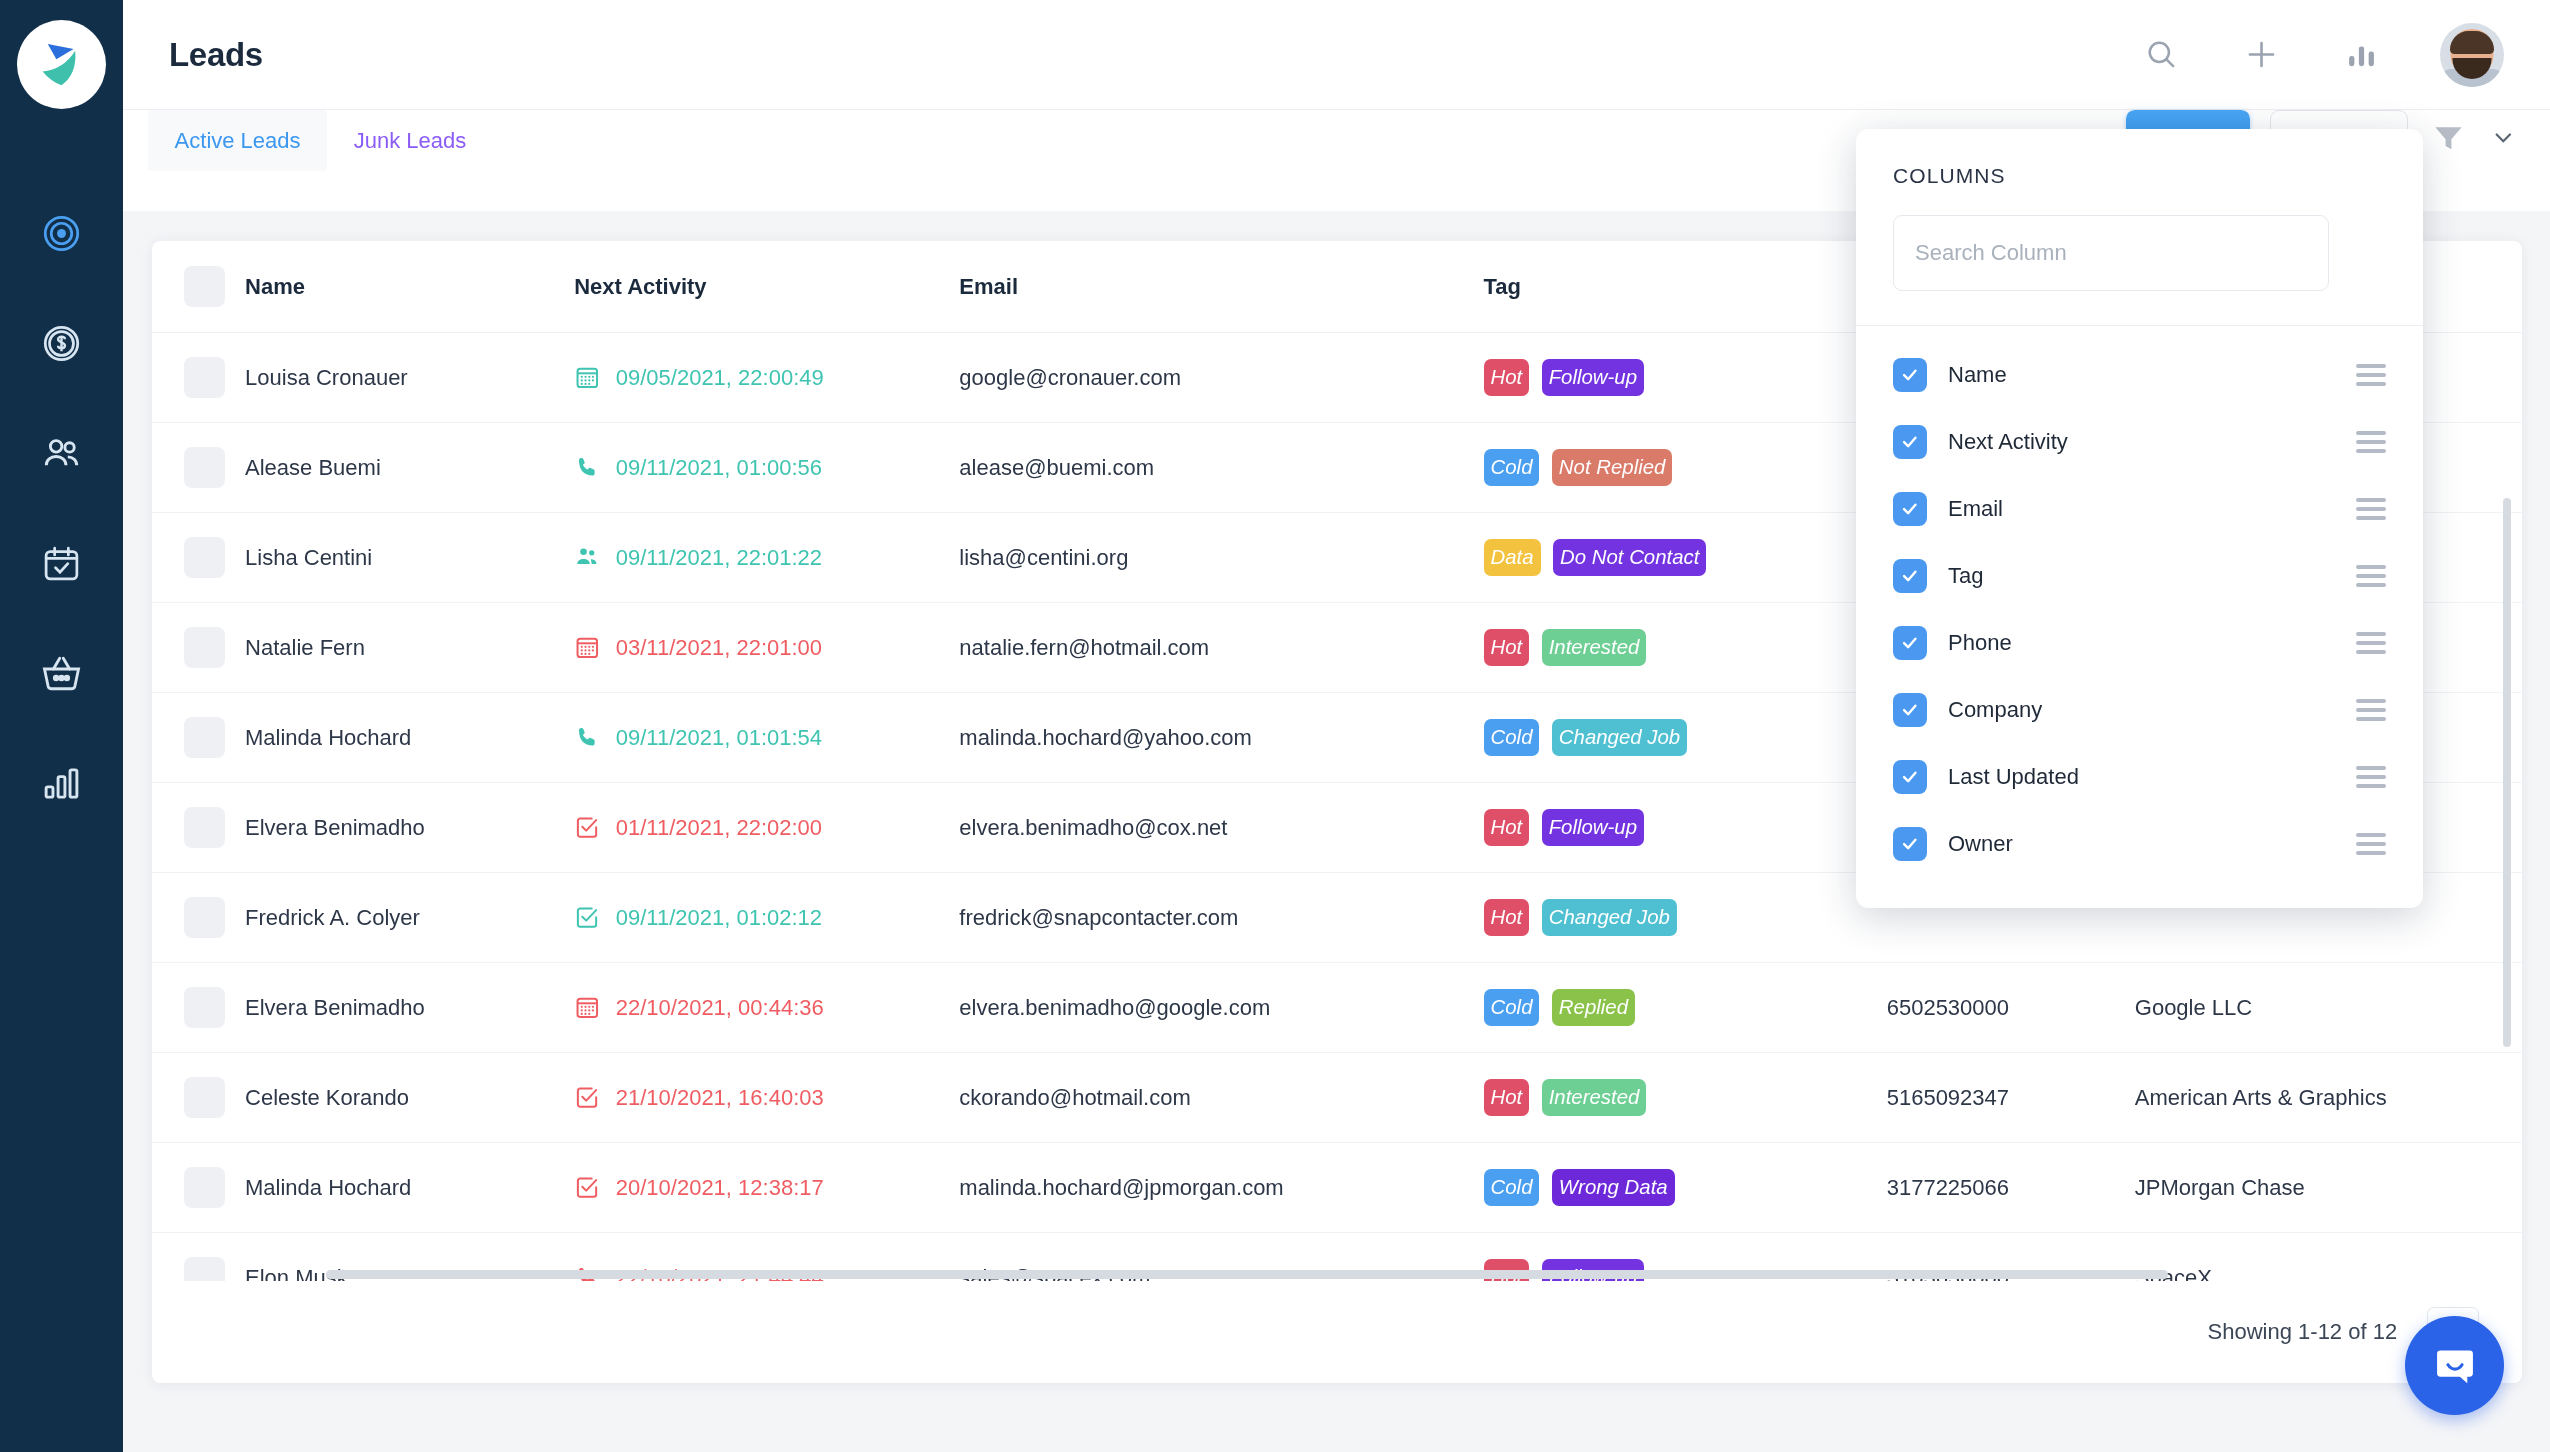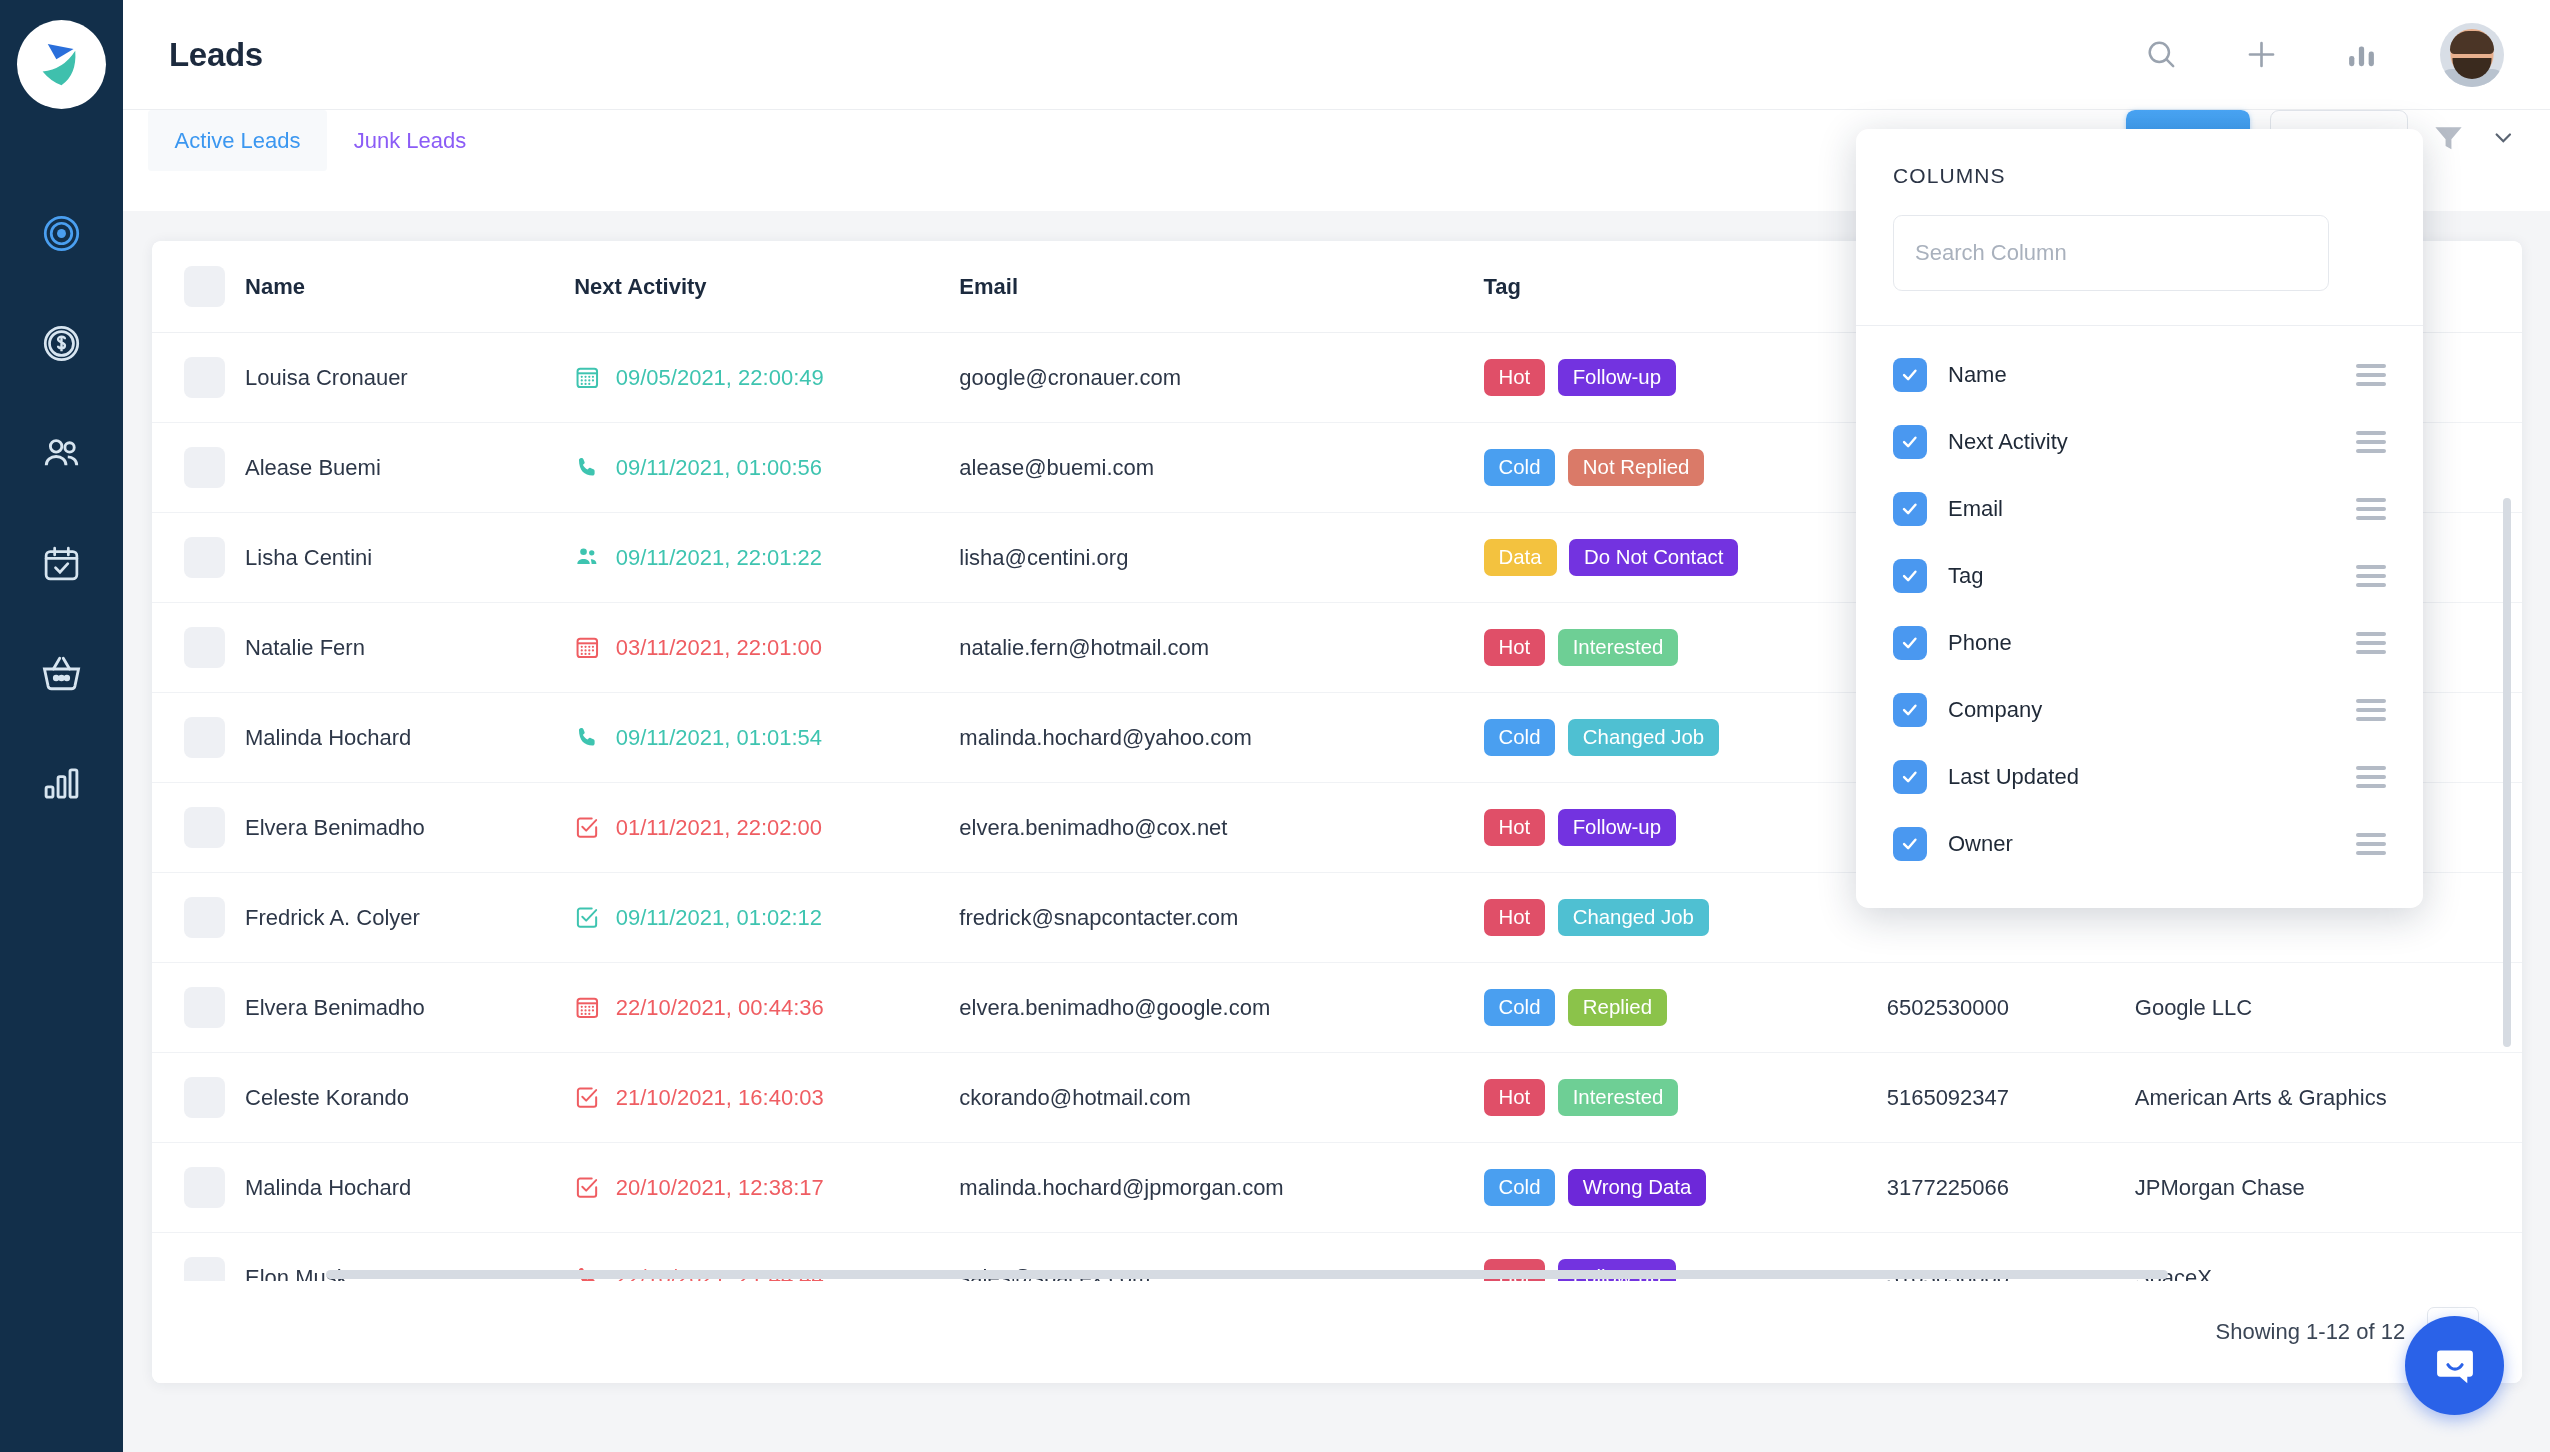--- a/index.html
+++ b/index.html
@@ -133,28 +133,28 @@
     width: 41px; height: 41px; border-radius: 8px;
     background: #eef0f4; cursor: pointer; display: block;
   }
   .act-cell { display: flex; align-items: center; gap: 15px; }
   .act-text { font-size: 22px; }
   .act-teal .act-text, .act-teal svg { color: #3ec4b0; }
   .act-red  .act-text, .act-red svg  { color: #ef5d62; }
   .tags { display: flex; align-items: center; gap: 12.4px; }
   .tag {
     color: #ffffff; font-size: 20.4px; border-radius: 7px;
-    padding: 8px 15px; white-space: nowrap; line-height: 1;
+    padding: 8px 7px; white-space: nowrap; line-height: 1; font-style: italic;
   }
 
   
   .card-footer {
     position: absolute; left: 0; bottom: 0; width: 2370px; height: 102px;
     background: #ffffff; display: flex; align-items: center; justify-content: flex-end;
-    gap: 22px; padding-right: 43px;
+    gap: 30px; padding-right: 43px;
   }
   .showing { font-size: 22px; color: #3b4656; }
   .pg-btn {
     border: 0.9px solid #e3e7ec; background: #ffffff; border-radius: 7px;
     padding: 12.4px 19.5px; font-size: 19.5px; color: #4a5464; cursor: pointer;
     font-family: "Liberation Sans", sans-serif;
   }
 
   
   .hbar {

